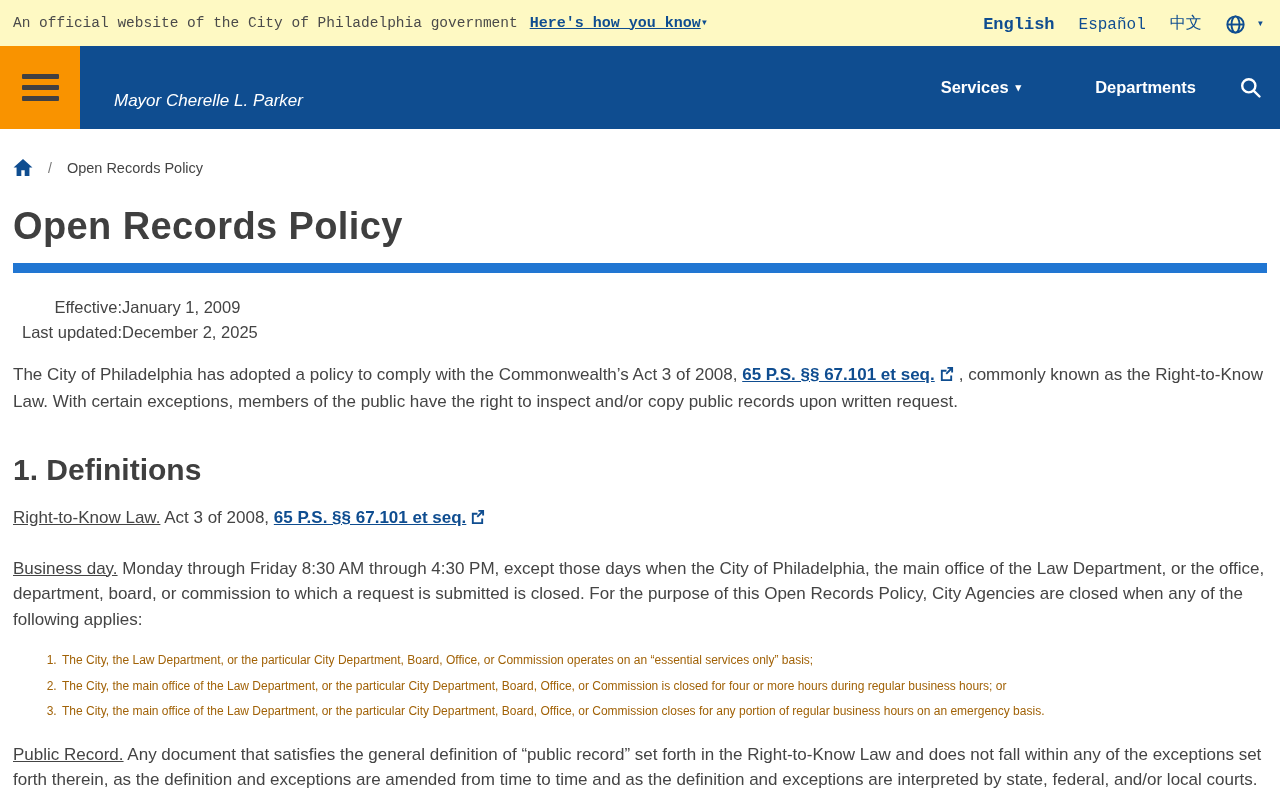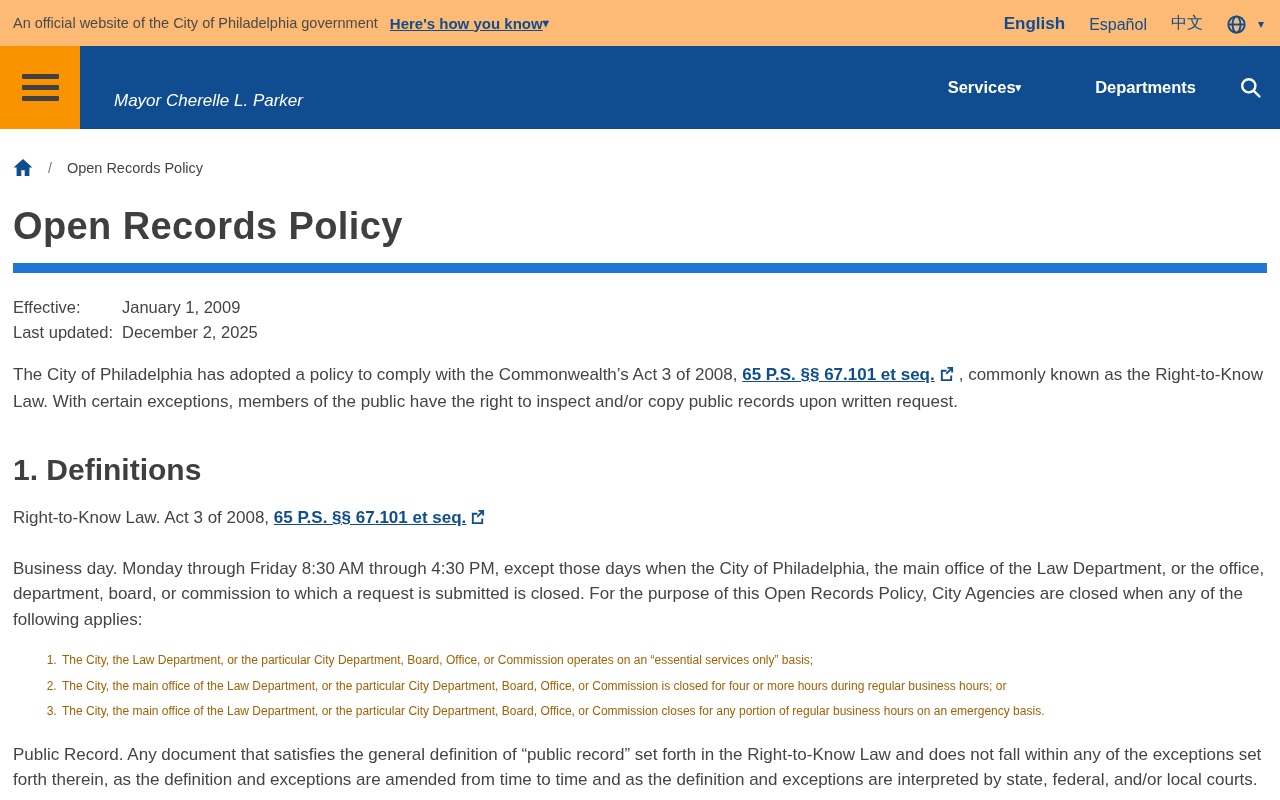--- a/index.html
+++ b/index.html
@@ -1,21 +1,21 @@
 <!DOCTYPE html>
 <html><head>
 <meta charset="utf-8">
 <style>
   * { margin:0; padding:0; box-sizing:border-box; }
   html,body { width:1280px; height:800px; overflow:hidden; background:#fff;
     font-family:"Liberation Sans", sans-serif; }
 
   
-  .topbar { height:46px; background:#fdba74; display:flex; align-items:center;
-    justify-content:space-between; padding:0 16px 0 13px; }
+  .topbar { height:46px; background:#fef9c3; display:flex; align-items:center;
+    justify-content:space-between; padding:0 16px 0 13px;font-family:Liberation Mono, monospace; }
   .topbar-left { display:flex; align-items:center; gap:12px; }
   .official-text { font-size:14.5px; color:#4a4a4a; }
   .how-know { display:flex; align-items:center; color:#0f4d90;
     font-weight:bold; font-size:15px; cursor:pointer; }
   .how-know .lbl { text-decoration:underline; }
   .caret { font-size:12px; line-height:1; color:#0f4d90; }
   .topbar-right { display:flex; align-items:flex-end; gap:24px; color:#0f4d90; }
   .lang { font-size:16px; cursor:pointer; }
   .lang.active { font-weight:bold; font-size:17px; }
   .globe-wrap { display:flex; align-items:center; gap:12px; cursor:pointer; }
@@ -25,43 +25,43 @@
   .hamburger { width:80px; height:83px; background:#f99300; display:flex;
     flex-direction:column; justify-content:center; align-items:center; gap:6px;
     cursor:pointer; flex:0 0 auto; }
   .hamburger i { display:block; width:37px; height:5px; background:#414042; border-radius:1px; }
   .logo { display:flex; align-items:center; gap:9px; margin-left:21px; cursor:pointer; }
   .logo-text .city-of { color:#f3c613; font-size:13px; font-weight:bold; line-height:1.1; }
   .logo-text .phila { color:#fff; font-size:25px; font-weight:bold; letter-spacing:.2px; line-height:1.1; }
   .mayor { color:#fff; font-style:italic; font-size:17px; margin-left:34px;margin-top:26px; }
   .nav-links { margin-left:auto; display:flex; align-items:center; }
   .nav-link { color:#fff; font-weight:bold; font-size:16.5px; padding:10px 37px;
-    cursor:pointer; white-space:nowrap; display:flex; align-items:center; }
+    cursor:pointer; white-space:nowrap; display:flex; align-items:center; gap:7px; }
   .nav-link .caret { color:#fff; font-size:11px; }
   .search-btn { padding:10px 18px 10px 6px; cursor:pointer; display:flex; align-items:center; }
 
   
   .breadcrumb { display:flex; align-items:center; gap:15px; padding:30px 13px 0; }
   .crumb-sep { color:#777; font-size:14px; }
   .crumb-current { color:#444; font-size:14.5px; }
   .home-link { display:flex; align-items:center; cursor:pointer; }
 
   
   .main { padding:0 13px; }
   h1.page-title { margin-top:29px; font-size:38px; font-weight:600; color:#3f3f3f;
     letter-spacing:.4px; }
   .accent-bar { height:10px; background:#2176d2; margin-top:15px; }
   .meta { margin-top:22px; }
   .meta-row { display:flex; font-size:16.5px; color:#444; line-height:25px; }
-  .meta-label { width:109px; flex:0 0 auto; }
+  .meta-label { width:109px; flex:0 0 auto;text-align:right; }
   p.body { font-size:17px; color:#444; line-height:25.5px; }
   .intro { margin-top:17px; }
   h2.section-heading { margin-top:39px; font-size:30px; font-weight:600; color:#3f3f3f; }
   .def { margin-top:18px; }
-  .term { }
+  .term { text-decoration:underline; }
   a.inline-link { color:#0f4d90; font-weight:bold; text-decoration:underline; cursor:pointer; }
   .ext-icon { display:inline-block; margin:0 5px 0 4px; vertical-align:-1px; }
   ol.closure-list { margin:16px 0 0 47px; }
   ol.closure-list li { font-size:12px; color:#a16207; line-height:25.5px; padding-left:2px; }
 </style>
 </head>
 <body>
 
 <div class="topbar">
   <div class="topbar-left">

